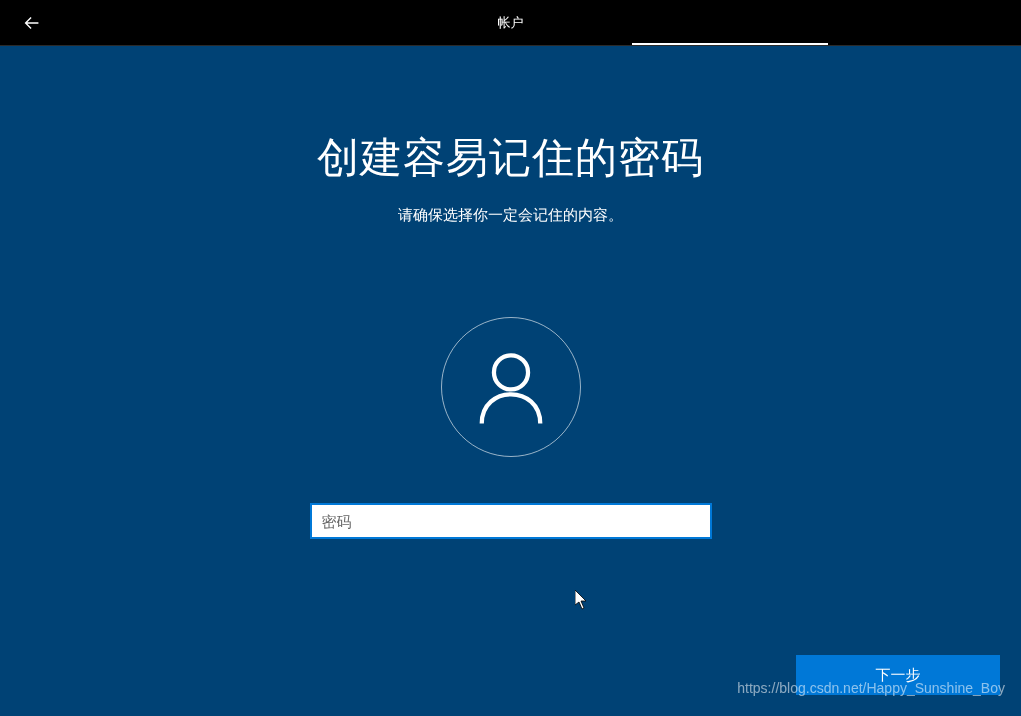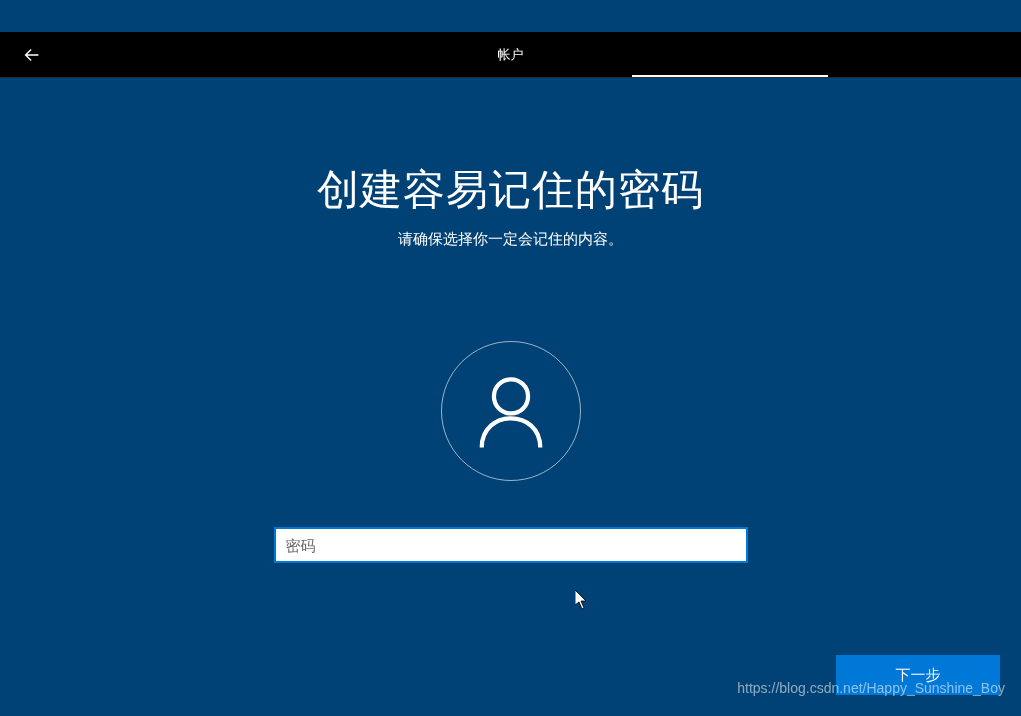--- a/index.html
+++ b/index.html
@@ -16,21 +16,20 @@
       position: relative;
     }
     .header {
       height: 46px;
       background: #000000;
       border-bottom: 1px solid #2a2a2a;
       display: flex;
       align-items: center;
       padding: 0 20px;
       position: relative;
-      margin-top: 32px;
     }
     .back-button {
       width: 24px;
       height: 24px;
       display: flex;
       align-items: center;
       justify-content: center;
       cursor: pointer;
     }
     .header-title {
@@ -55,60 +54,60 @@
       color: #ffffff;
     }
     .title {
       font-size: 42px;
       font-weight: 300;
       letter-spacing: 1px;
     }
     .subtitle {
       font-size: 15px;
       font-weight: 400;
-      margin-top: 12px;
+      margin-top: 20px;
       color: #ffffff;
     }
     .avatar-circle {
       width: 140px;
       height: 140px;
       border: 1px solid rgba(255,255,255,0.6);
       border-radius: 50%;
       margin: 92px auto 0;
       display: flex;
       align-items: center;
       justify-content: center;
     }
     .avatar-circle svg {
       width: 78px;
       height: 78px;
     }
     .input-wrap {
-      width: 474px;
+      width: 402px;
       margin: 46px auto 0;
     }
     .password-input {
       width: 100%;
       height: 36px;
       background: #ffffff;
       border: 2px solid #0078d7;
       padding: 0 10px;
       font-size: 15px;
       font-family: inherit;
       outline: none;
       color: #000000;
     }
     .password-input::placeholder {
       color: #666666;
     }
     .next-button {
       position: absolute;
       right: 21px;
       bottom: 21px;
-      width: 164px;
+      width: 204px;
       height: 40px;
       background: #0078d7;
       color: #ffffff;
       border: none;
       font-size: 15px;
       font-family: Liberation Mono, monospace;
       cursor: pointer;
     }
     .watermark {
       position: absolute;

